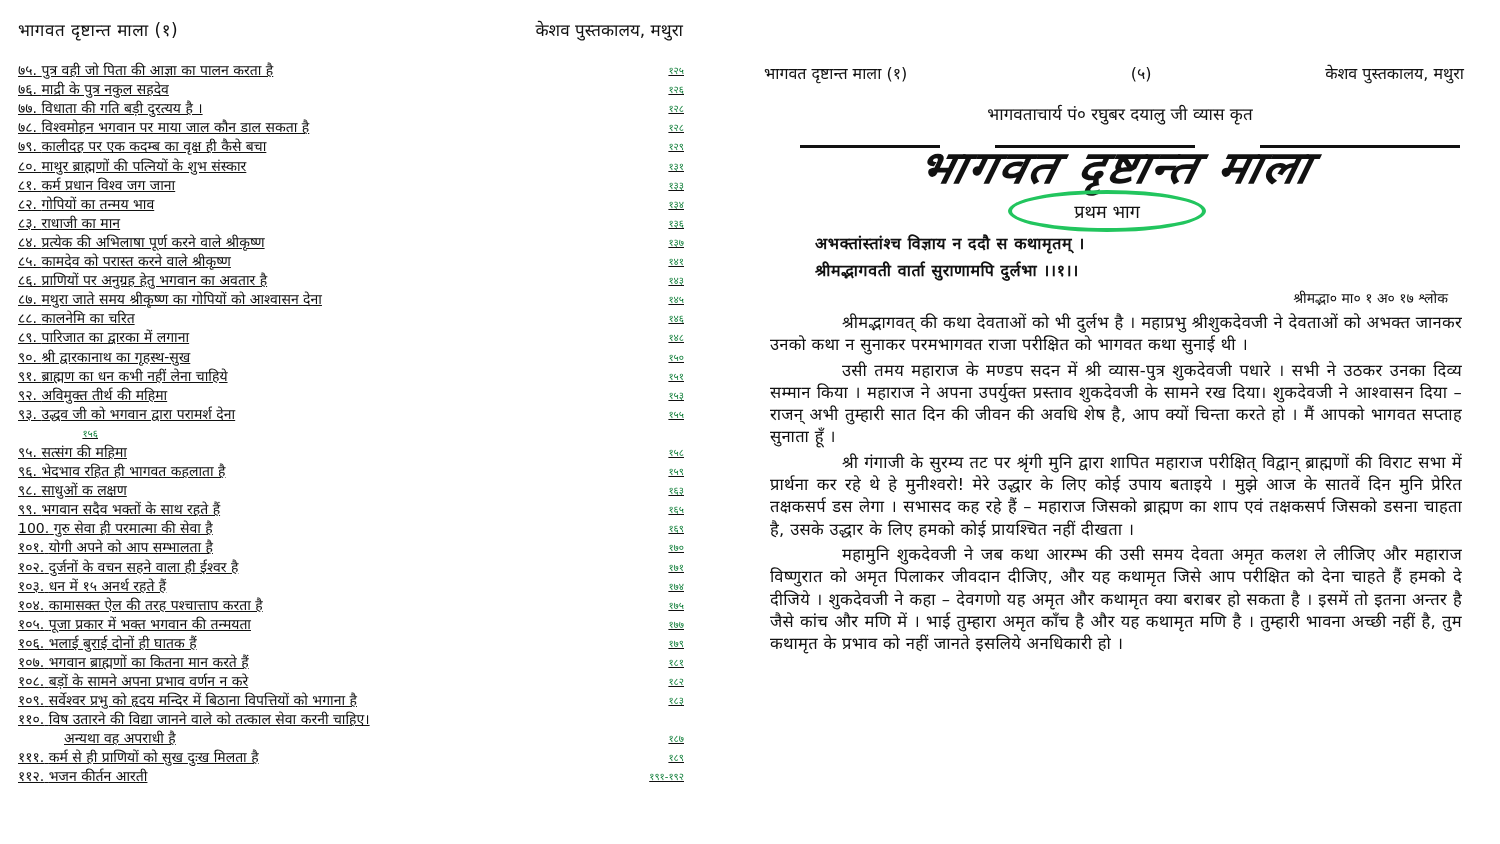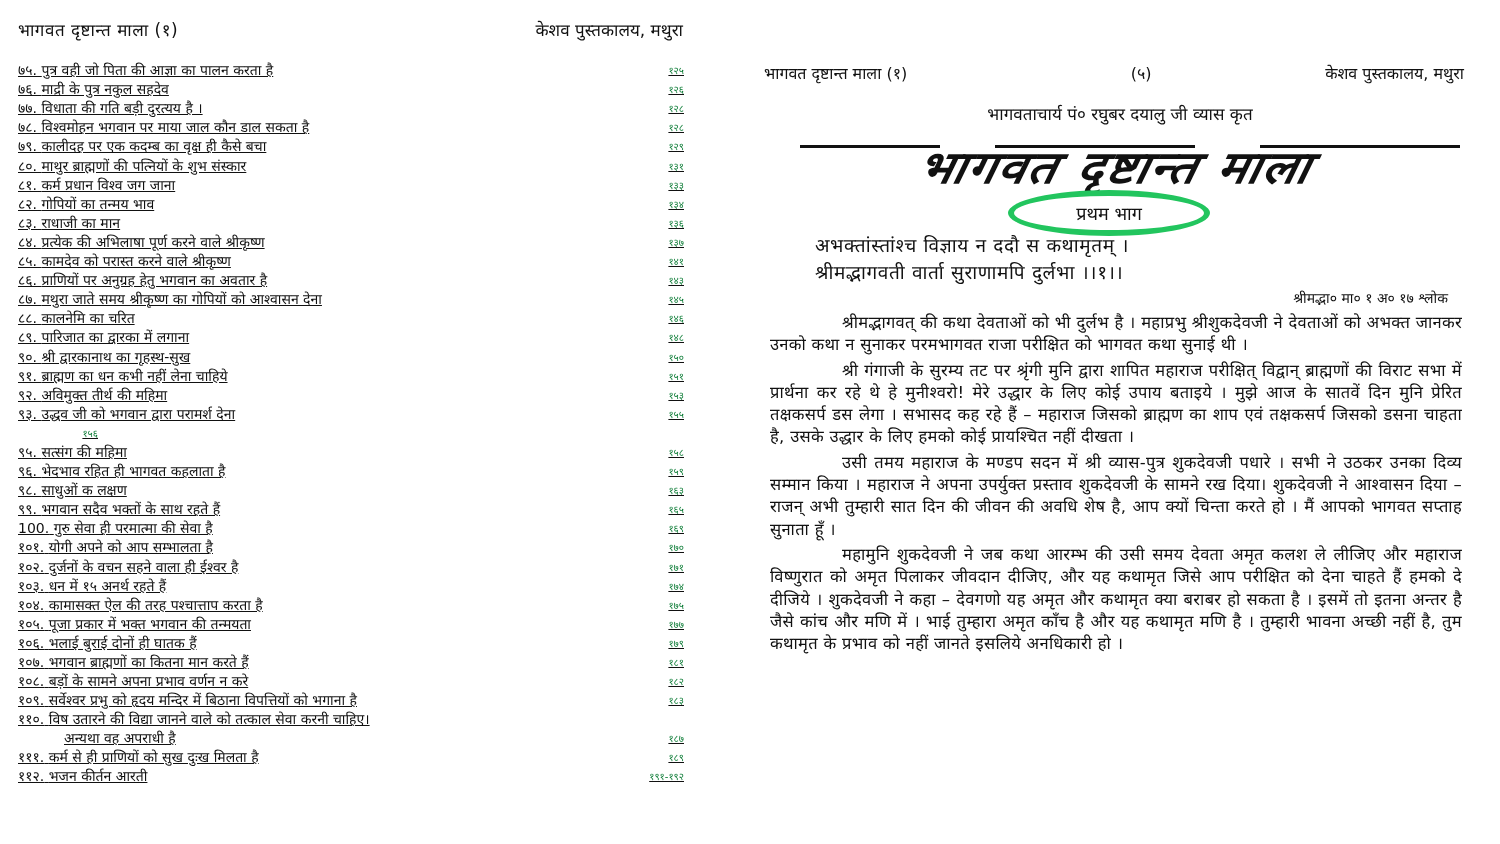--- a/index.html
+++ b/index.html
@@ -40,24 +40,24 @@
     .author { position: absolute; top: 102px; left: 0; width: 760px; text-align: center; font-size: 17px; }
     .bigtitle {
       position: absolute; top: 138px; left: 30px; width: 690px; text-align: center;
       font-family: "DejaVu Sans", sans-serif; font-weight: bold; font-style: italic;
       font-size: 50px; line-height: 60px; letter-spacing: 2px;
       transform: skewX(-12deg) scaleY(0.9);
     }
     .titlebar { position: absolute; top: 145px; height: 3px; background: #111; }
     .ellipse {
       position: absolute; top: 190px; left: 268px; width: 190px; height: 34px;
-      border: 6px solid #22c55e; border-radius: 50%;
+      border: 4px solid #22c55e; border-radius: 50%;
       display: flex; align-items: center; justify-content: center; font-size: 18px;
     }
-    .verse { position: absolute; left: 75px; font-size: 19px; letter-spacing: 0.6px; }
+    .verse { position: absolute; left: 75px; font-size: 16px; letter-spacing: 0.6px; font-weight: bold; }
     .ref { position: absolute; top: 288px; right: 52px; font-size: 14px; }
     .body {
       position: absolute; left: 30px; width: 692px; font-size: 16.5px; line-height: 22.3px;
       text-align: justify; letter-spacing: 0.3px;
     }
     .body p { margin: 0 0 3px 0; text-indent: 72px; }
   </style>
 </head>
 <body>
 
@@ -229,17 +229,17 @@
   <div class="titlebar" style="left:520px;width:200px;"></div>
   <div class="bigtitle">भागवत दृष्टान्त माला</div>
   <div class="ellipse">
     <span>प्रथम भाग</span>
   </div>
   <div class="verse" style="top:232px;">अभक्तांस्तांश्च विज्ञाय न ददौ स कथामृतम् ।</div>
   <div class="verse" style="top:259px;">श्रीमद्भागवती वार्ता सुराणामपि दुर्लभा ।।१।।</div>
   <div class="ref">श्रीमद्भा० मा० १ अ० १७ श्लोक</div>
   <div class="body" style="top:312px;">
     <p>श्रीमद्भागवत् की कथा देवताओं को भी दुर्लभ है । महाप्रभु श्रीशुकदेवजी ने देवताओं को अभक्त जानकर उनको कथा न सुनाकर परमभागवत राजा परीक्षित को भागवत कथा सुनाई थी ।</p>
+    <p>उसी तमय महाराज के मण्डप सदन में श्री व्यास-पुत्र शुकदेवजी पधारे । सभी ने उठकर उनका दिव्य सम्मान किया । महाराज ने अपना उपर्युक्त प्रस्ताव शुकदेवजी के सामने रख दिया। शुकदेवजी ने आश्वासन दिया – राजन् अभी तुम्हारी सात दिन की जीवन की अवधि शेष है, आप क्यों चिन्ता करते हो । मैं आपको भागवत सप्ताह सुनाता हूँ ।</p>
     <p>श्री गंगाजी के सुरम्य तट पर श्रृंगी मुनि द्वारा शापित महाराज परीक्षित् विद्वान् ब्राह्मणों की विराट सभा में प्रार्थना कर रहे थे हे मुनीश्वरो! मेरे उद्धार के लिए कोई उपाय बताइये । मुझे आज के सातवें दिन मुनि प्रेरित तक्षकसर्प डस लेगा । सभासद कह रहे हैं – महाराज जिसको ब्राह्मण का शाप एवं तक्षकसर्प जिसको डसना चाहता है, उसके उद्धार के लिए हमको कोई प्रायश्चित नहीं दीखता ।</p>
-    <p>उसी तमय महाराज के मण्डप सदन में श्री व्यास-पुत्र शुकदेवजी पधारे । सभी ने उठकर उनका दिव्य सम्मान किया । महाराज ने अपना उपर्युक्त प्रस्ताव शुकदेवजी के सामने रख दिया। शुकदेवजी ने आश्वासन दिया – राजन् अभी तुम्हारी सात दिन की जीवन की अवधि शेष है, आप क्यों चिन्ता करते हो । मैं आपको भागवत सप्ताह सुनाता हूँ ।</p>
     <p>महामुनि शुकदेवजी ने जब कथा आरम्भ की उसी समय देवता अमृत कलश ले लीजिए और महाराज विष्णुरात को अमृत पिलाकर जीवदान दीजिए, और यह कथामृत जिसे आप परीक्षित को देना चाहते हैं हमको दे दीजिये । शुकदेवजी ने कहा – देवगणो यह अमृत और कथामृत क्या बराबर हो सकता है । इसमें तो इतना अन्तर है जैसे कांच और मणि में । भाई तुम्हारा अमृत काँच है और यह कथामृत मणि है । तुम्हारी भावना अच्छी नहीं है, तुम कथामृत के प्रभाव को नहीं जानते इसलिये अनधिकारी हो ।</p>
   </div>
 </div>
 
 </body></html>

